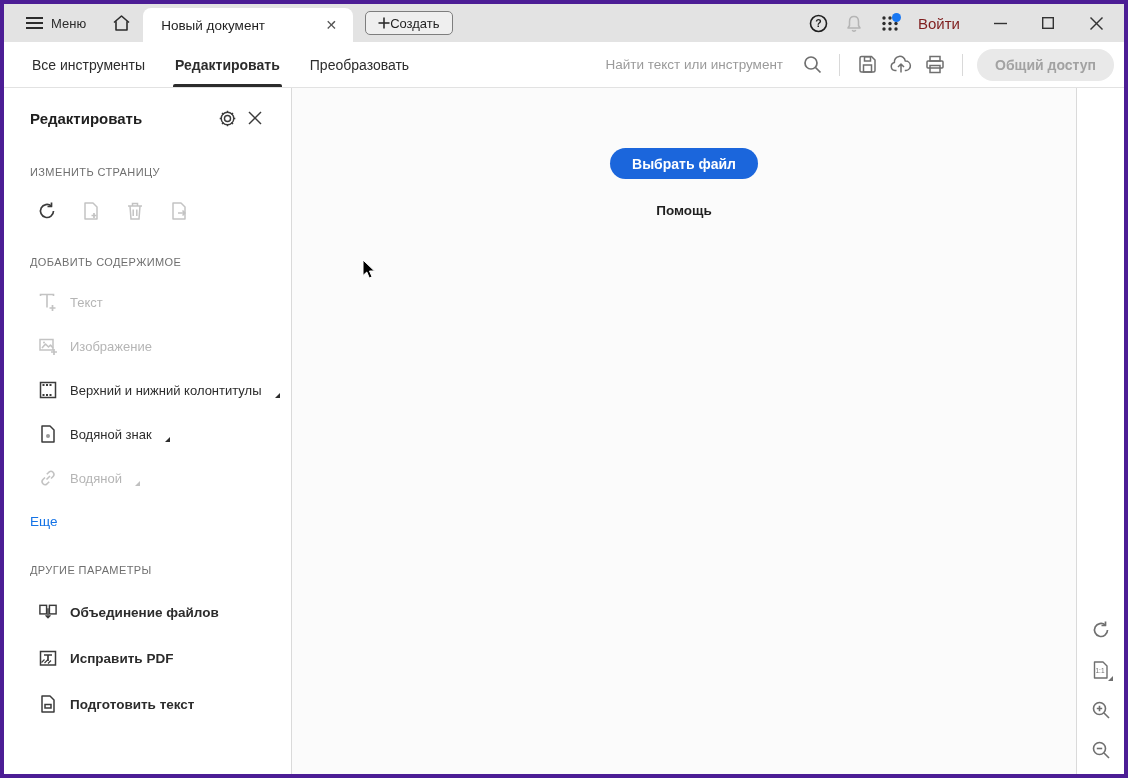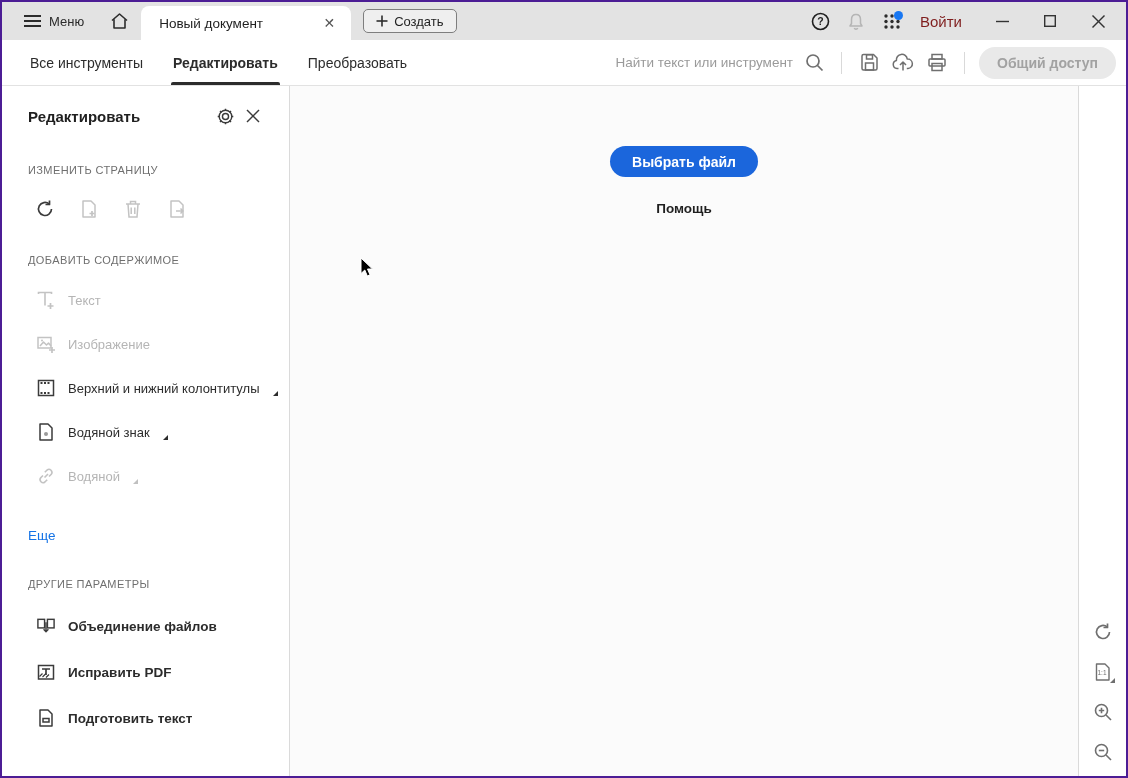--- a/index.html
+++ b/index.html
@@ -1,43 +1,43 @@
 <!DOCTYPE html>
 <html><head>
 <meta charset="utf-8">
 <style>
   * { margin:0; padding:0; box-sizing:border-box; }
   html,body { width:1128px; height:778px; overflow:hidden; }
   body { font-family:"Liberation Sans","DejaVu Sans",sans-serif; background:#fff; }
-  .window { width:1128px; height:778px; border:2px solid #4c1d95; display:flex; flex-direction:column; position:relative; background:#fff; }
+  .window { width:1128px; height:778px; border:4px solid #4c1d95; display:flex; flex-direction:column; position:relative; background:#fff; }
 
   
   .titlebar { height:38px; background:#e3e3e3; display:flex; align-items:stretch; flex-shrink:0; }
   .tb-left { display:flex; align-items:center; gap:6px; padding-left:14px; }
   .menu-btn { display:flex; align-items:center; gap:8px; padding:0 8px; height:100%; cursor:default; color:#2c2c2c; font-size:13px; }
   .home-btn { display:flex; align-items:center; padding:0 12px; height:100%; color:#2c2c2c; }
   .doc-tab { width:210px; background:#fff; border-radius:8px 8px 0 0; margin-top:4px; display:flex; align-items:center; padding:0 12px 0 18px; font-size:13.5px; color:#1f1f1f; }
   .doc-tab .tab-title { flex:1; white-space:nowrap; overflow:hidden; }
   .tab-close { color:#555; font-size:14px; padding:2px 4px; line-height:1; }
-  .create-btn { margin:7px 0 7px 12px; height:24px; display:flex; align-items:center; gap:6px; border:1px solid #7e7e7e; border-radius:5px; background:#efefef; padding:0 12px; font-size:13px; color:#1f1f1f; }
+  .create-btn { margin:7px 0 7px 12px; height:24px; display:flex; align-items:center; border:1px solid #7e7e7e; border-radius:5px; background:#efefef; padding:0 12px; font-size:13px; color:#1f1f1f; }
   .tb-right { margin-left:auto; display:flex; align-items:center; gap:4px; padding-right:6px; }
   .tb-icon { width:32px; height:32px; display:flex; align-items:center; justify-content:center; color:#1f1f1f; }
   .tb-icon.dim { color:#a9a9a9; }
   .signin { font-size:15px; color:#7f1d1d; padding:0 14px 0 8px; }
   .winctl { width:44px; height:38px; display:flex; align-items:center; justify-content:center; color:#333; }
   .grid-wrap { position:relative; }
   .grid-dot-blue { position:absolute; top:6px; right:5px; width:9px; height:9px; border-radius:50%; background:#1877f2; }
 
   
   .toolbar { height:46px; background:#fff; border-bottom:1px solid #e2e2e2; display:flex; align-items:center; padding:0 10px 0 16px; flex-shrink:0; }
   .tool-tabs { display:flex; align-items:stretch; height:100%; gap:6px; }
   .tool-tab { display:flex; align-items:center; padding:0 12px; font-size:14px; color:#2c2c2c; position:relative; white-space:nowrap; }
   .tool-tab.active { font-weight:bold; }
   .tool-tab.active::after { content:""; position:absolute; left:10px; right:10px; bottom:0; height:3px; background:#2c2c2c; border-radius:2px 2px 0 0; }
-  .search-box { margin-left:auto; display:flex; align-items:center; gap:4px; }
+  .search-box { margin-left:auto; display:flex; align-items:center; gap:12px; }
   .search-input { border:none; outline:none; font-size:13.5px; color:#444; width:200px; text-align:right; background:transparent; font-family:inherit; }
   .search-input::placeholder { color:#9a9a9a; }
   .vdiv { width:1px; height:22px; background:#d9d9d9; margin:0 10px; }
   .tool-icon { width:34px; height:32px; display:flex; align-items:center; justify-content:center; color:#6f6f6f; }
   .share-btn { height:32px; border-radius:16px; background:#e9e9e9; color:#a2a2a2; font-size:14px; font-weight:bold; display:flex; align-items:center; padding:8px 18px; margin-left:4px; white-space:nowrap; }
 
   
   .main { flex:1; display:flex; min-height:0; }
 
   
@@ -49,21 +49,21 @@
   .icon-row { display:flex; gap:22px; padding:0 0 0 32px; margin-top:22px; }
   .icon-btn { width:22px; height:22px; display:flex; align-items:center; justify-content:center; color:#3b3b3b; }
   .icon-btn.disabled { color:#c3c3c3; }
   .p-item { display:flex; align-items:center; gap:12px; padding-left:34px; margin-top:24px; font-size:13px; color:#2c2c2c; position:relative; }
   .p-item .pi-icon { width:20px; height:20px; display:flex; align-items:center; justify-content:center; color:#3b3b3b; flex-shrink:0; }
   .p-item.disabled { color:#b5b5b5; }
   .p-item.disabled .pi-icon { color:#c3c3c3; }
   .p-item.bold { font-weight:bold; margin-top:26px; font-size:13.5px; }
   .corner { width:0; height:0; border-left:5px solid transparent; border-bottom:5px solid #2c2c2c; align-self:flex-end; margin:0 0 2px 1px; }
   .disabled .corner { border-bottom-color:#c0c0c0; }
-  .more-link { color:#1473e6; font-size:13.5px; padding-left:26px; margin-top:42px; display:inline-block; }
+  .more-link { color:#1473e6; font-size:13.5px; padding-left:26px; margin-top:26px; display:inline-block; }
 
   
   .content { flex:1; background:#fbfbfb; display:flex; flex-direction:column; align-items:center; position:relative; }
   .content-heading { margin-top:336px; font-size:19px; font-weight:bold; color:#111; text-align:center; }
   .choose-btn { margin-top:60px; height:31px; border:none; border-radius:16px; background:#1b66dc; color:#fff; font-size:14px; font-weight:bold; padding:0 22px; font-family:inherit; }
   .help-link { margin-top:24px; font-size:13.5px; font-weight:bold; color:#1f1f1f; }
   .cursor { position:absolute; left:70px; top:171px; pointer-events:none; }
 
   
   .rightbar { width:48px; background:#fff; border-left:1px solid #dadada; display:flex; flex-direction:column; justify-content:flex-end; align-items:center; padding-bottom:12px; gap:16px; flex-shrink:0; }

